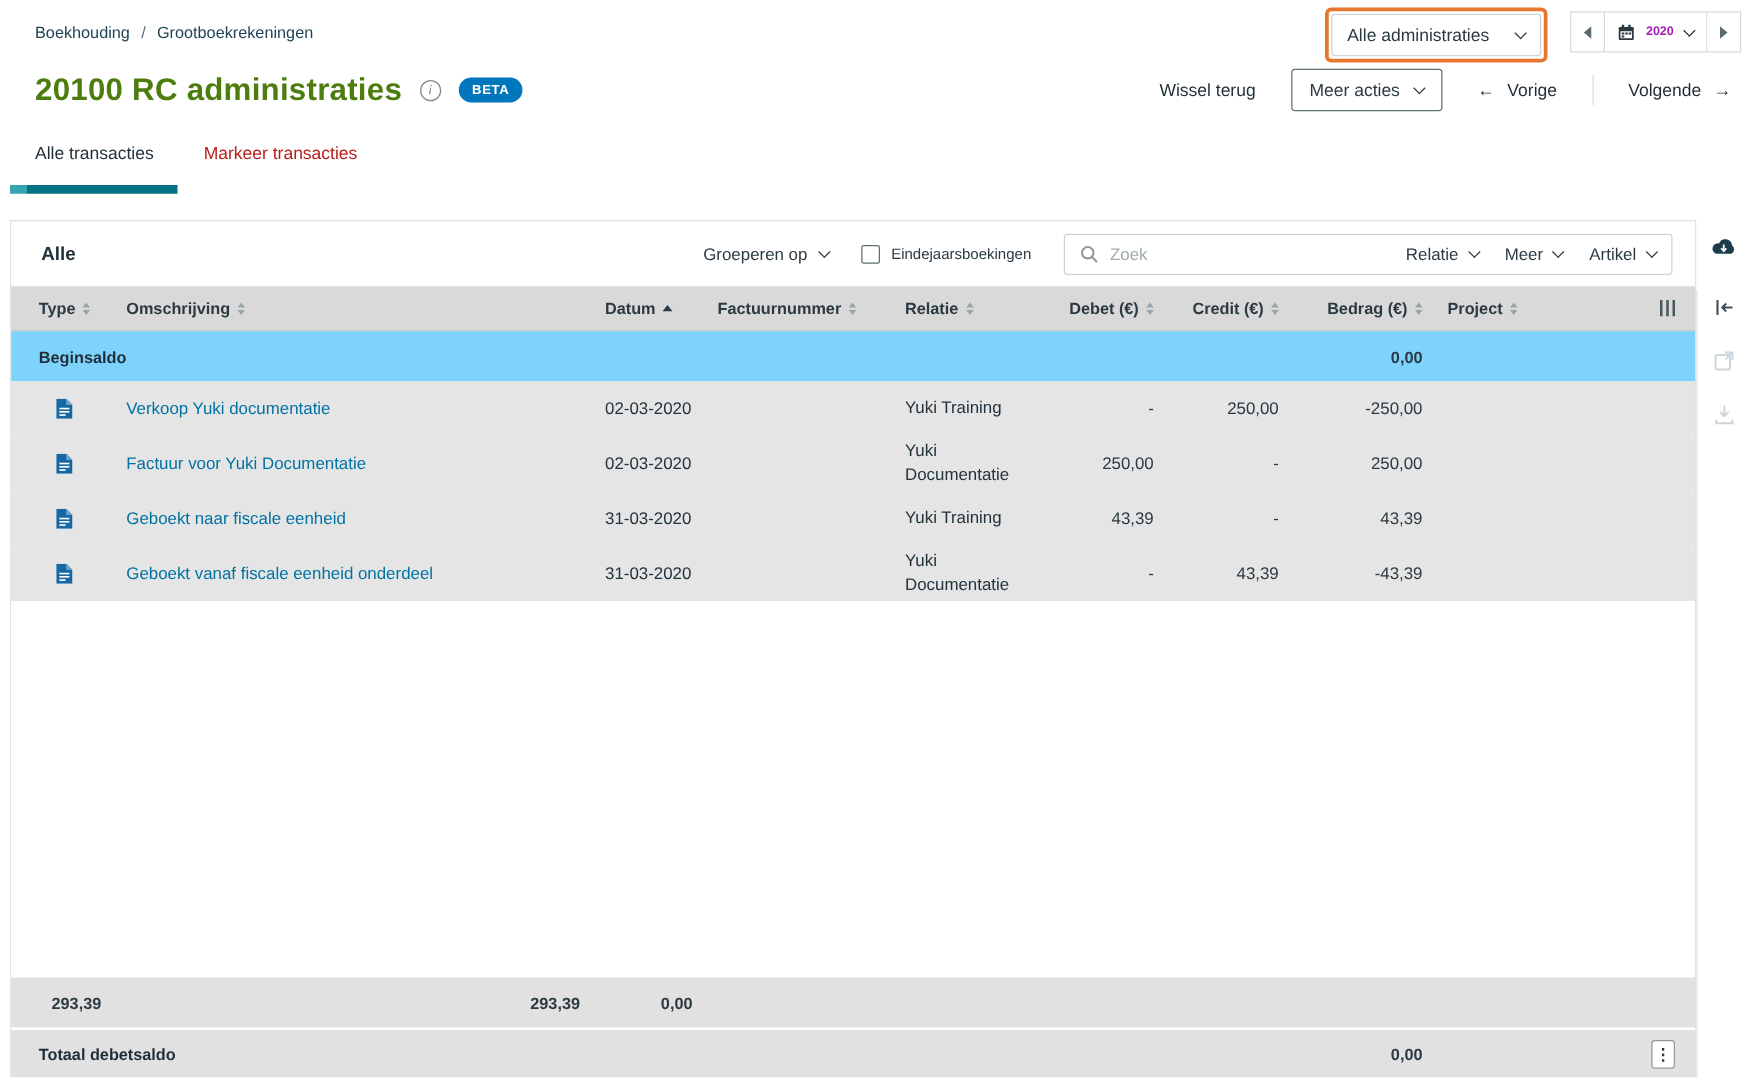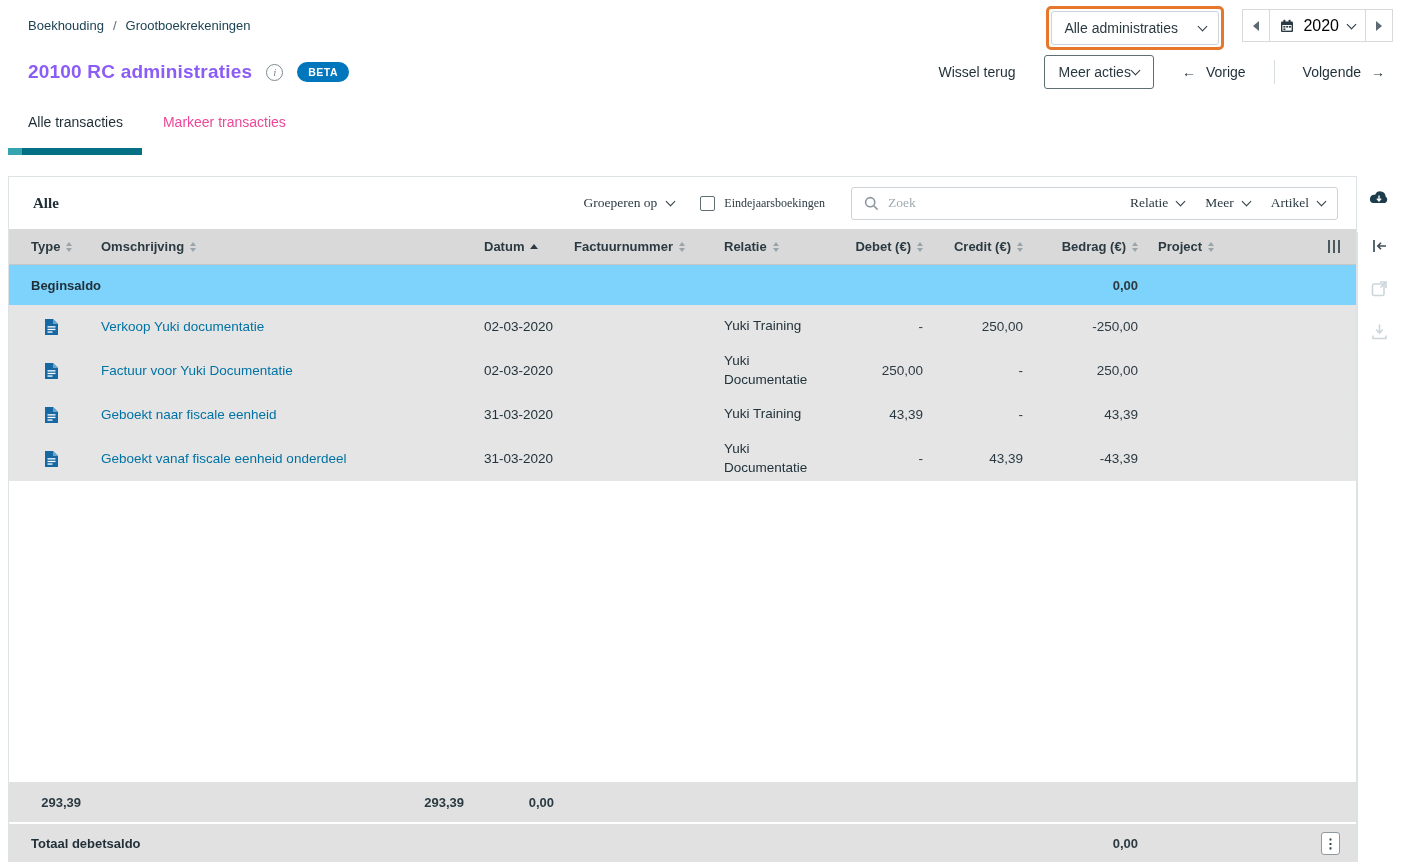--- a/index.html
+++ b/index.html
@@ -16,63 +16,63 @@
   
   .topbar { height: 50px; display: flex; justify-content: space-between; align-items: flex-start; padding: 6px 8px 0 28px; }
   .breadcrumb { padding-top: 12px; font-size: 13px; color: #1d4354; display: flex; gap: 9px; align-items: center; }
   .breadcrumb a { color: #1d4354; text-decoration: none; cursor: pointer; }
   .breadcrumb .sep { color: #5a6b73; }
   .topbar-right { display: flex; gap: 18px; align-items: flex-start; }
   .admin-highlight { border: 3px solid #e8772e; border-radius: 5px; padding: 2px; }
   .btn {
     background: #fff; border: 1px solid #cdd3d6; border-radius: 3px;
     font-size: 14px; color: #2b3a42; display: inline-flex; align-items: center;
-    gap: 1px; padding: 8px 12px; cursor: pointer; font-family: inherit;
+    gap: 12px; padding: 8px 12px; cursor: pointer; font-family: inherit;
   }
   .admin-btn { min-width: 168px; justify-content: space-between; }
   .chev { width: 7px; height: 7px; border-right: 1.8px solid currentColor; border-bottom: 1.8px solid currentColor; transform: rotate(45deg); display: inline-block; margin-top: -3px; flex: none; }
   .year-group { display: flex; margin-top: 3px; }
   .seg { border: 1px solid #d6dadc; background: #fff; display: flex; align-items: center; justify-content: center; padding: 0 10px; height: 33px; gap: 9px; cursor: pointer; }
   .seg + .seg { border-left: none; }
   .tri-l { width: 0; height: 0; border-top: 5px solid transparent; border-bottom: 5px solid transparent; border-right: 6px solid #5b6970; }
   .tri-r { width: 0; height: 0; border-top: 5px solid transparent; border-bottom: 5px solid transparent; border-left: 6px solid #5b6970; }
-  .year-label { font-size: 16px; font-weight: normal; color: #000000; }
+  .year-label { font-size: 10px; font-weight: bold; color: #a21caf; }
 
   
   .title-row { height: 44px; display: flex; align-items: center; padding: 0 16px 0 28px; }
-  h1 { font-size: 19px; font-weight: bold; color: #8b5cf6; letter-spacing: .2px; }
+  h1 { font-size: 25px; font-weight: bold; color: #4d7c0f; letter-spacing: .2px; }
   .info-icon {
     width: 17px; height: 17px; border: 1px solid #7d8b91; border-radius: 50%;
     display: inline-flex; align-items: center; justify-content: center;
     font-size: 11px; color: #7d8b91; margin-left: 14px; cursor: pointer; font-family: "Liberation Serif", serif; font-style: italic;
   }
   .beta {
     background: #0076bd; color: #fff; font-size: 10.5px; font-weight: bold;
     letter-spacing: .5px; border-radius: 10px; padding: 4px 11px; margin-left: 14px;
   }
   .title-actions { margin-left: auto; display: flex; align-items: center; gap: 28px; }
   .plain-link { font-size: 14px; color: #1f2e37; text-decoration: none; cursor: pointer; display: inline-flex; align-items: center; gap: 10px; }
   .meer-btn { border-color: #5f6e75; padding: 8px 14px; }
   .vdiv { width: 1px; height: 24px; background: #d7dcde; }
 
   
   .tabs { height: 54px; display: flex; gap: 40px; padding: 20px 0 0 28px; }
-  .tab { font-size: 14px; color: #ec4899; padding-bottom: 13px; position: relative; cursor: pointer; }
+  .tab { font-size: 14px; color: #b91c1c; padding-bottom: 13px; position: relative; cursor: pointer; }
   .tab--active { color: #1f2e37; }
   .tab--active::after {
     content: ""; position: absolute; left: -20px; right: -19px; bottom: -7px; height: 7px;
     background: linear-gradient(90deg, #35a4af 0px, #35a4af 14px, #037183 14px);
   }
 
   
   .content { flex: 1; display: flex; margin-top: 28px; padding-left: 8px; min-height: 0; }
   .card { flex: 1; border: 1px solid #dde2e4; border-bottom: none; display: flex; flex-direction: column; min-width: 0; }
 
   
-  .filter-bar { height: 52px; flex: none; display: flex; align-items: center; padding: 0 18px 0 24px; font-family: Liberation Serif, serif; }
+  .filter-bar { height: 52px; flex: none; display: flex; align-items: center; padding: 0 18px 0 24px; }
   .group-title { font-size: 15px; font-weight: bold; color: #1f2e37; }
   .filters-right { margin-left: auto; display: flex; align-items: center; gap: 26px; }
   .drop-label { font-size: 13.5px; color: #2b3a42; display: inline-flex; align-items: center; gap: 10px; cursor: pointer; }
   .checkbox-label { display: inline-flex; align-items: center; gap: 9px; font-size: 12px; color: #2b3a42; cursor: pointer; }
   .checkbox { width: 15px; height: 15px; border: 1.5px solid #5f6e75; border-radius: 2px; background: #fff; display: inline-block; flex: none; }
   .search-wrap { width: 487px; height: 33px; border: 1px solid #cdd3d6; border-radius: 3px; display: flex; align-items: center; padding: 0 12px; gap: 9px; background: #fff; }
   .search-input { border: none; outline: none; flex: 1; min-width: 40px; font-size: 13.5px; color: #333; font-family: inherit; background: transparent; }
   .search-input::placeholder { color: #9fabb0; }
   .search-drop { font-size: 13.5px; color: #2b3a42; display: inline-flex; align-items: center; gap: 9px; margin-left: 12px; cursor: pointer; flex: none; }
 

